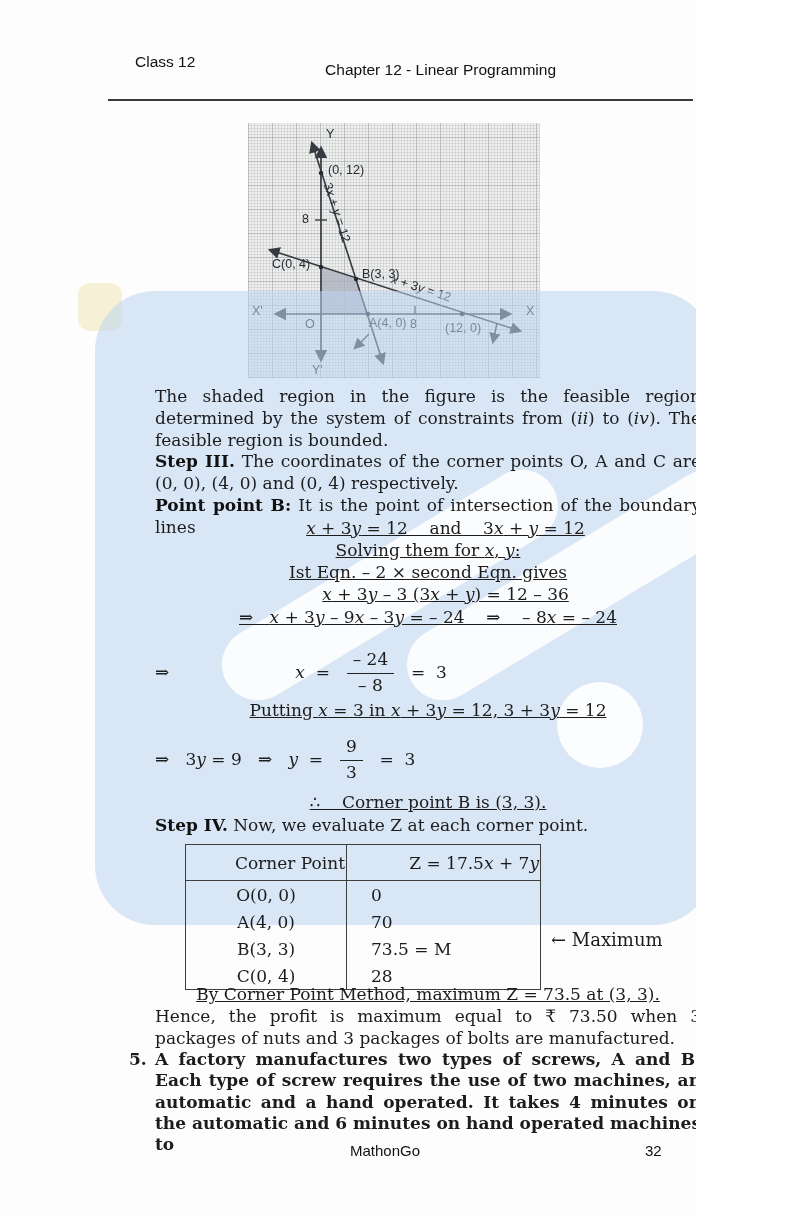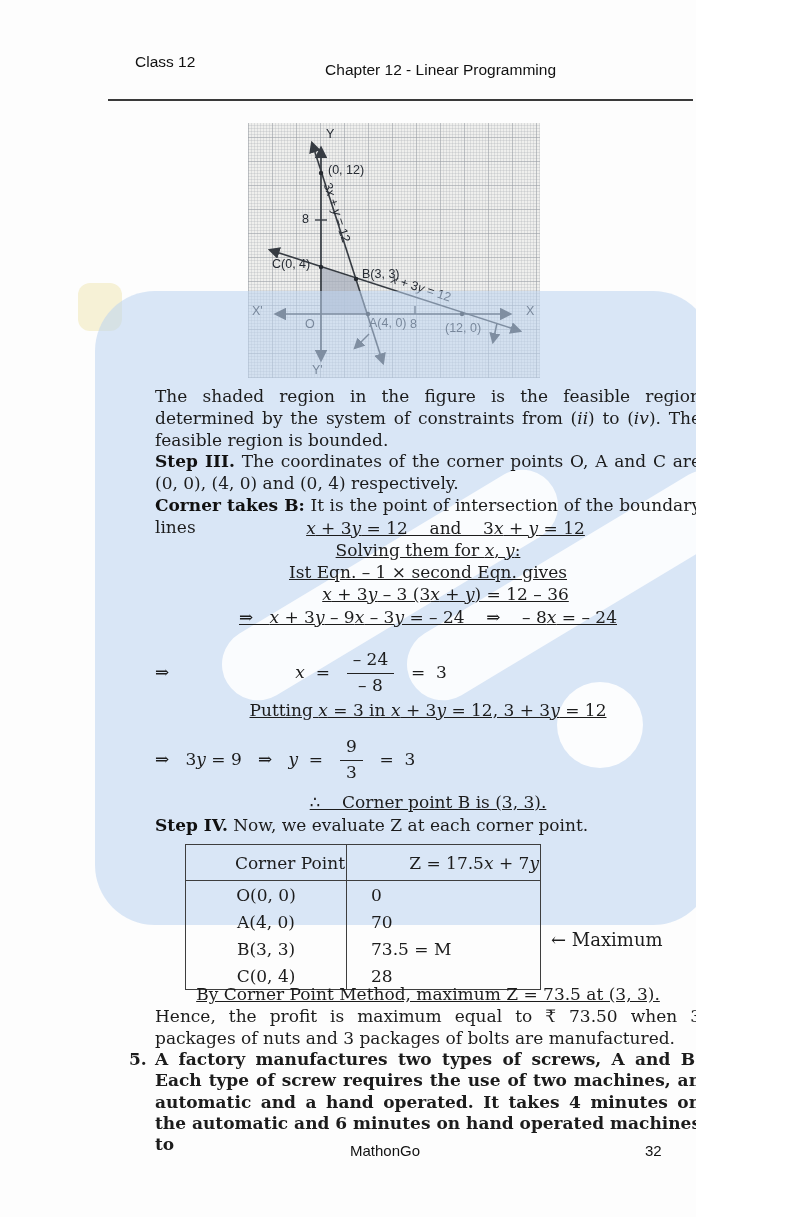--- a/index.html
+++ b/index.html
@@ -106,25 +106,25 @@
   <div class="watermark">
     <div class="wm-bar wm-b1"></div>
     <div class="wm-bar wm-b2"></div>
     <div class="wm-circle"></div>
   </div>
 
   <div class="t" style="top:386px;">The shaded region in the figure is the feasible region determined by the system of constraints from (<i>ii</i>) to (<i>iv</i>). The feasible region is bounded.</div>
 
   <div class="t" style="top:451px;"><b class="lead">Step III.</b><span> The coordinates of the corner points O, A and C are (0, 0), (4, 0) and (0, 4) respectively.</span></div>
 
-  <div class="t" style="top:495px;"><b class="lead">Corner takes B:</b><span> It is the point of intersection of the boundary lines</span></div>
+  <div class="t" style="top:495px;"><b class="lead">Point point B:</b><span> It is the point of intersection of the boundary lines</span></div>
 
   <div class="t math ind" style="top:518px;"><i>x</i> + 3<i>y</i> = 12    and    3<i>x</i> + <i>y</i> = 12</div>
   <div class="t math" style="top:540px;">Solving them for <i>x</i>, <i>y</i>:</div>
-  <div class="t math" style="top:562px;">Ist Eqn. – 1 × second Eqn. gives</div>
+  <div class="t math" style="top:562px;">Ist Eqn. – 2 × second Eqn. gives</div>
   <div class="t math ind" style="top:584px;"><i>x</i> + 3<i>y</i> – 3 (3<i>x</i> + <i>y</i>) = 12 – 36</div>
   <div class="t math" style="top:607px;">⇒   <i>x</i> + 3<i>y</i> – 9<i>x</i> – 3<i>y</i> = – 24    ⇒    – 8<i>x</i> = – 24</div>
 
   <div class="fracrow" style="left:155px;top:649px;height:48px;">
     <span>⇒</span>
     <span style="width:126px;"></span>
     <span><i>x</i>  =  </span>
     <span class="vfrac"><span class="num">– 24</span><span class="den">– 8</span></span>
     <span>  =  3</span>
   </div>

